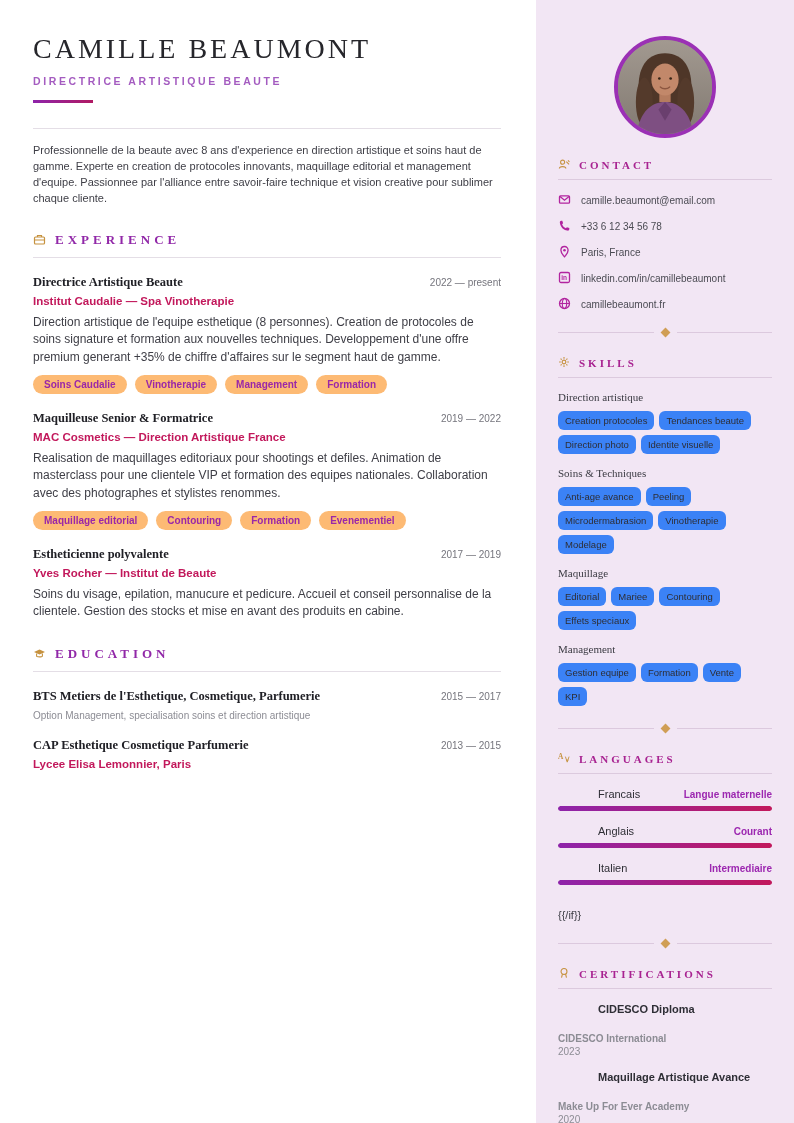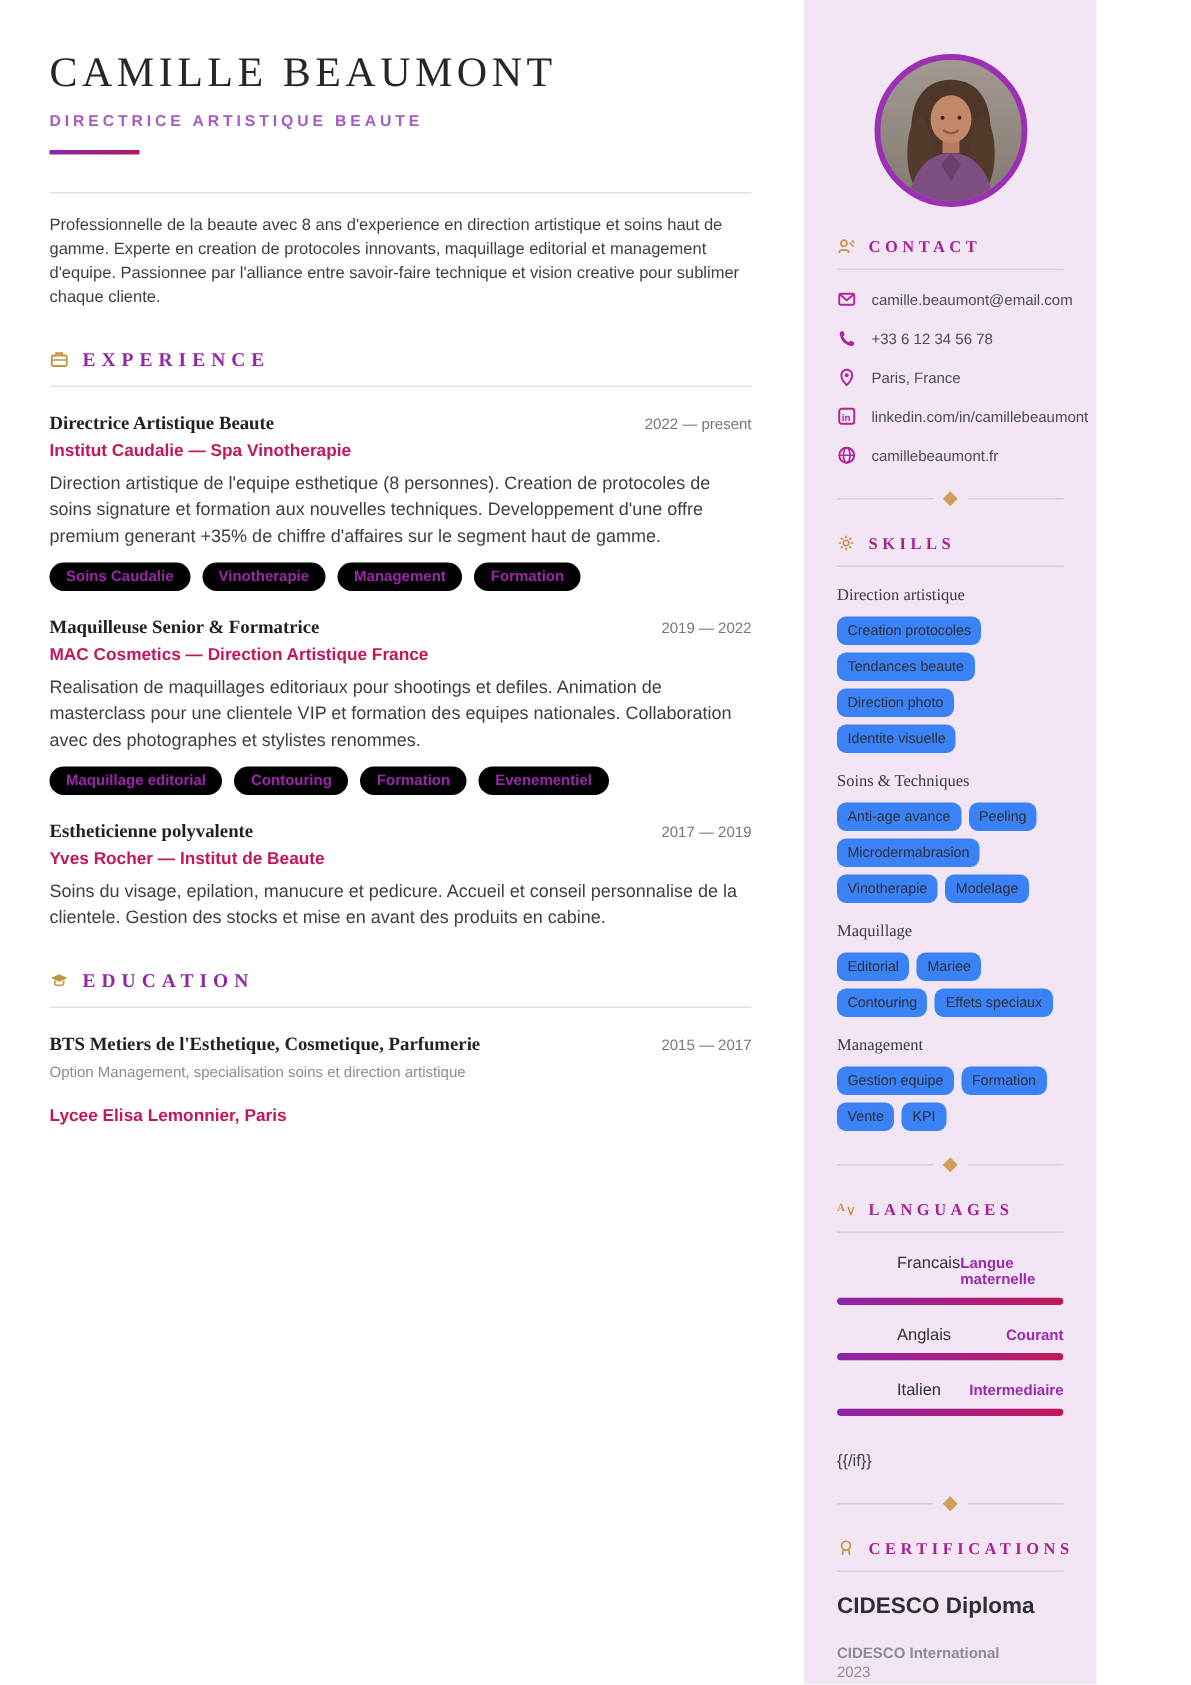--- a/index.html
+++ b/index.html
@@ -1,18 +1,18 @@
 <!DOCTYPE html>
 <html><head>
 <meta charset="utf-8">
 <style>
   * { margin:0; padding:0; box-sizing:border-box; }
   html,body { width:794px; height:1123px; background:#ffffff; overflow:hidden; }
   body { font-family:"Liberation Sans", sans-serif; color:#3e3e46; }
-  .page { display:flex; width:731px; height:1123px; }
+  .page { display:flex; width:794px; height:1123px; }
 
   
   .main { flex:0 0 536px; width:536px; padding:33px 35px 20px 33px; }
   .name { font-family:"Liberation Serif", serif; font-weight:400; font-size:28px;
           letter-spacing:3px; color:#26262b; }
   .subtitle { margin-top:10px; font-size:10.5px; letter-spacing:2.6px; font-weight:600; color:#a45cc0; }
   .accent-rule { margin-top:13px; width:60px; height:3px;
                  background:linear-gradient(90deg,#8e24aa,#b01a62); }
 
   .sec { margin-top:25px; }
@@ -23,21 +23,21 @@
 
   .profile-text { margin-top:14px; font-size:11px; line-height:1.45; color:#3e3e46; }
 
   .job { margin-top:17px; }
   .job-top { display:flex; justify-content:space-between; align-items:baseline; }
   .job-title { font-family:"Liberation Serif", serif; font-size:12.5px; font-weight:600; color:#202026; }
   .job-date { font-size:10px; color:#75757d; white-space:nowrap; }
   .job-company { margin-top:5px; font-size:11.5px; font-weight:700; color:#c2185b; }
   .job-desc { margin-top:7px; font-size:12px; line-height:1.45; color:#3e3e46; }
   .tag-row { margin-top:9px; display:flex; flex-wrap:wrap; gap:8px; }
-  .tag { background:#000000; color:#9a27a8; font-size:10px; font-weight:600;
+  .tag { background:#fdba74; color:#9a27a8; font-size:10px; font-weight:600;
          padding:4px 11px; border-radius:11px; }
   .edu-note { margin-top:6px; font-size:10px; color:#8c8c94; }
 
   
   .sidebar { flex:1; background:#f2e6f4; padding:36px 22px 20px 22px; overflow:hidden; }
   .avatar-wrap { display:flex; justify-content:center; }
   .avatar { width:102px; height:102px; border-radius:50%; border:4px solid #9b30b5; overflow:hidden;
             background:#958c84; }
   .avatar svg { display:block; width:100%; height:100%; }
 
@@ -62,21 +62,21 @@
   .lang-row { margin-top:14px; }
   .lang-top { display:flex; justify-content:space-between; align-items:baseline; }
   .lang-name { font-size:11px; color:#2e2e35;padding-left:40px; }
   .lang-level { font-size:10px; font-weight:600; color:#9c27b0; }
   .lang-bar { margin-top:6px; height:5px; border-radius:3px; background:#e3d2e6; overflow:hidden; }
   .lang-fill { height:100%; border-radius:3px; background:linear-gradient(90deg,#8e24aa,#c2185b); }
 
   .artifact { margin-top:24px; font-size:11px; color:#3e3e46; }
 
   .cert-item { margin-top:14px; }
-  .cert-name { font-size:15px; font-weight:700; color:#2e2e35; }
+  .cert-name { font-size:11px; font-weight:700; color:#2e2e35;margin-left:40px; }
   .cert-issuer { margin-top:18px; font-size:10px; color:#8c8c94;font-weight:bold; }
   .cert-year { margin-top:2px; font-size:10px; color:#8c8c94; }
 </style>
 </head>
 <body>
 
 <div class="page">
 
   <div class="main">
 
@@ -156,20 +156,24 @@
 
       <div class="job">
         <div class="job-top">
           <span class="job-title">BTS Metiers de l'Esthetique, Cosmetique, Parfumerie</span>
           <span class="job-date">2015 — 2017</span>
         </div>
         <div class="edu-note">Option Management, specialisation soins et direction artistique</div>
       </div>
 
       <div class="job">
+        <div class="job-top">
+          <span class="job-title">CAP Esthetique Cosmetique Parfumerie</span>
+          <span class="job-date">2013 — 2015</span>
+        </div>
         <div class="job-company">Lycee Elisa Lemonnier, Paris</div>
       </div>
     </div>
   </div>
 
   <aside class="sidebar">
 
     <div class="avatar-wrap">
       <div class="avatar">
         <svg viewBox="0 0 100 100">

